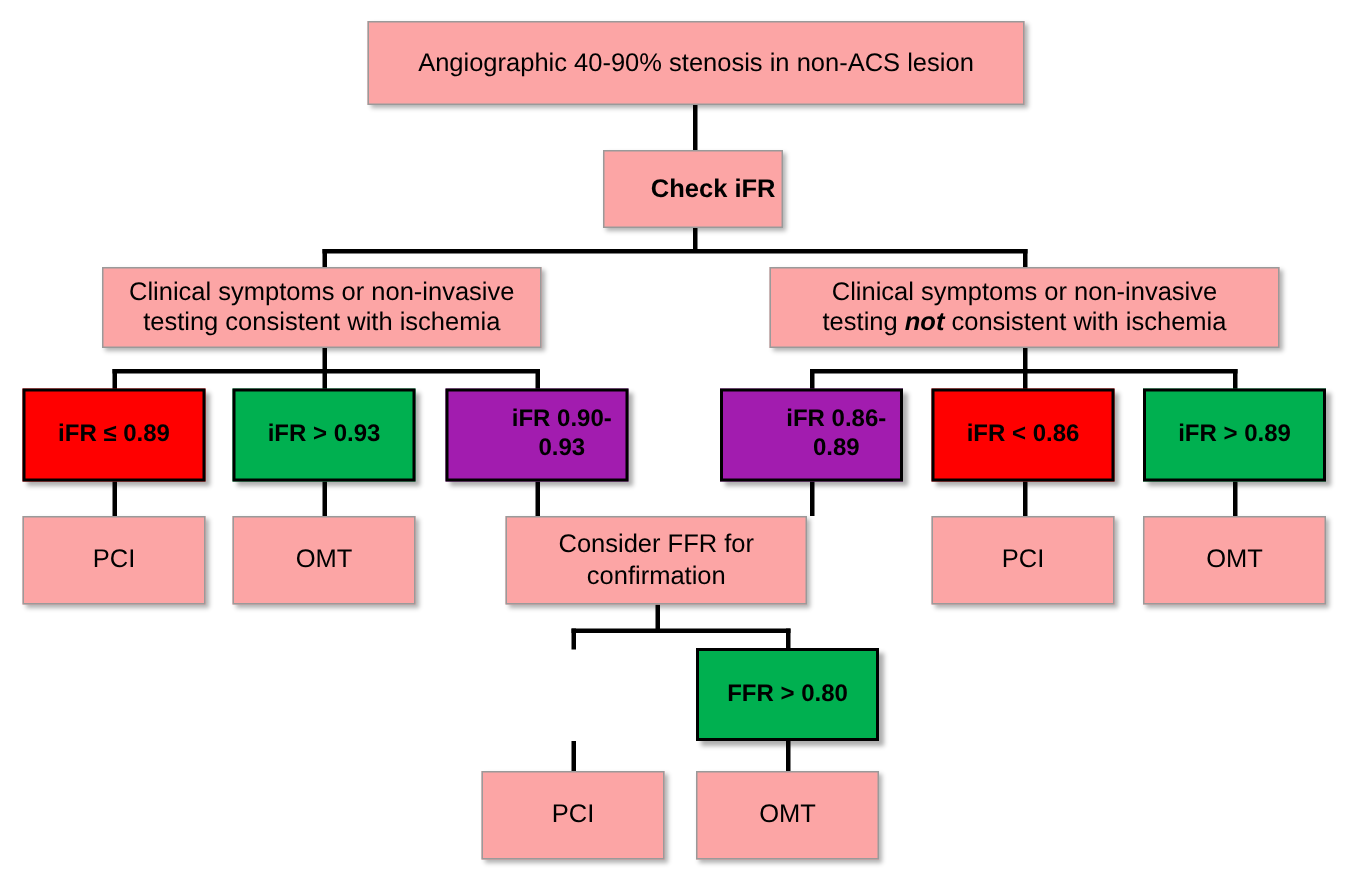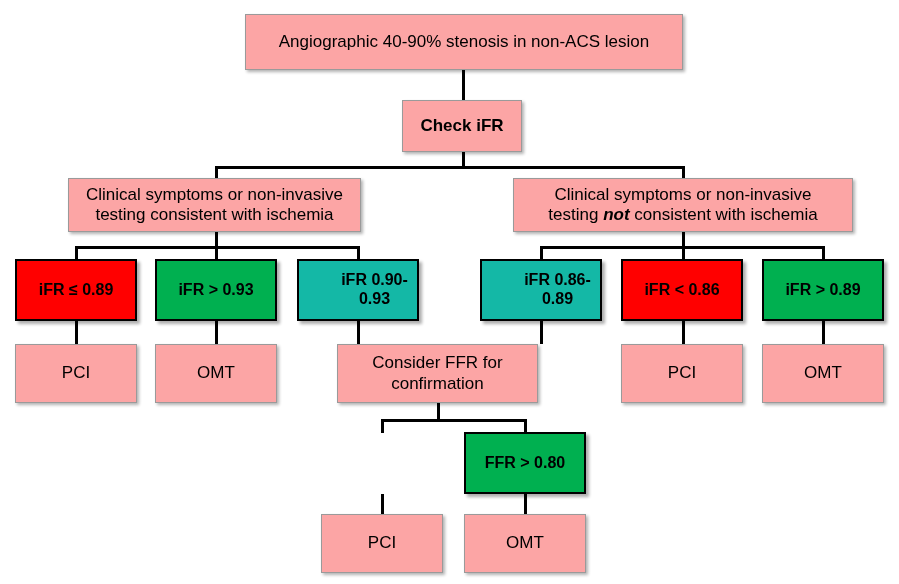--- a/index.html
+++ b/index.html
@@ -48,21 +48,21 @@
   }
   
   .node.chip {
     border: 2px solid #000000;
     box-shadow: 3px 3px 3px rgba(0,0,0,0.32);
     font-size: 16px;
     font-weight: bold;
   }
   .node.chip.red   { background: #FF0000; }
   .node.chip.green { background: #00B050; }
-  .node.chip.amber { background: #14b8a6; padding-left: 33px; }
+  .node.chip.amber { background: #a21caf; padding-left: 33px; }
 
   .node .em-not {
     font-weight: bold;
     font-style: italic;
   }
 
   
   .conn {
     position: absolute;
     background: #000000;
@@ -75,21 +75,21 @@
 <body>
 
 <div id="canvas">
 
   <div class="node plain" style="left:245px; top:14px; width:438px; height:56px;">
     <span class="label">Angiographic 40-90% stenosis in non-ACS lesion</span>
   </div>
 
   <div class="conn v" style="left:462px; top:70px; width:3px; height:30px;"></div>
 
-  <div class="node plain bold" style="left:402px; top:100px; width:120px; height:52px;">
+  <div class="node plain bold" style="left:402px; top:100px; width:120px; height:52px;text-align:right;">
     <span class="label">Check iFR</span>
   </div>
 
   <div class="conn v" style="left:462px; top:152px; width:3px; height:16px;"></div>
   <div class="conn h" style="left:215px; top:166px; width:470px; height:3px;"></div>
   <div class="conn v" style="left:215px; top:166px; width:3px; height:12px;"></div>
   <div class="conn v" style="left:682px; top:166px; width:3px; height:12px;"></div>
 
   <div class="node plain" style="left:68px; top:178px; width:293px; height:54px;">
     <span class="label">

